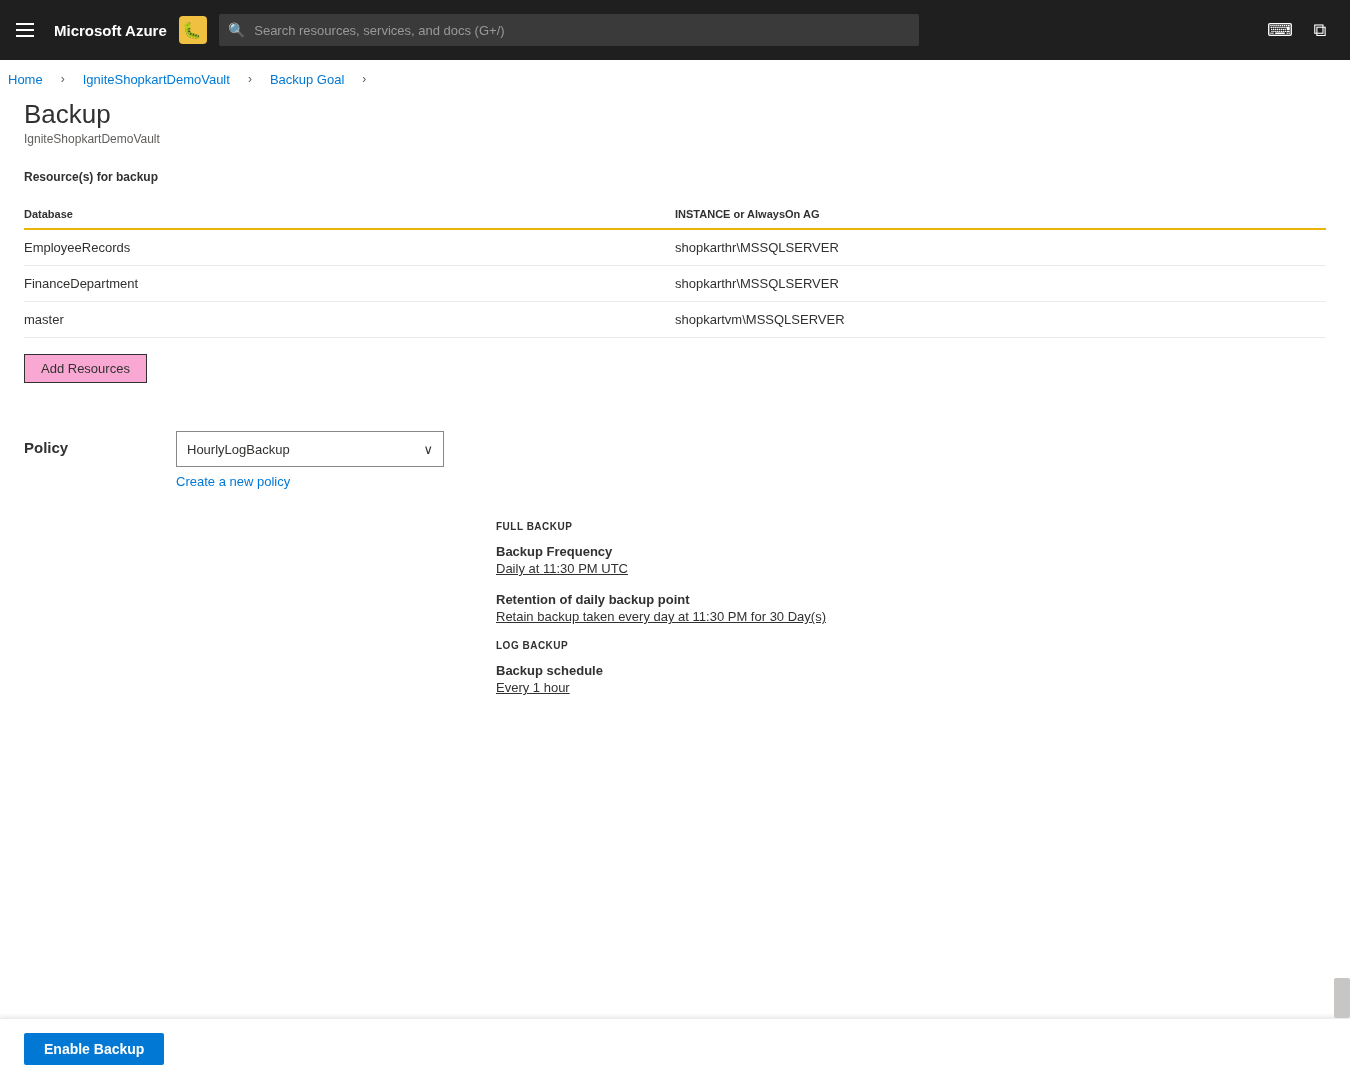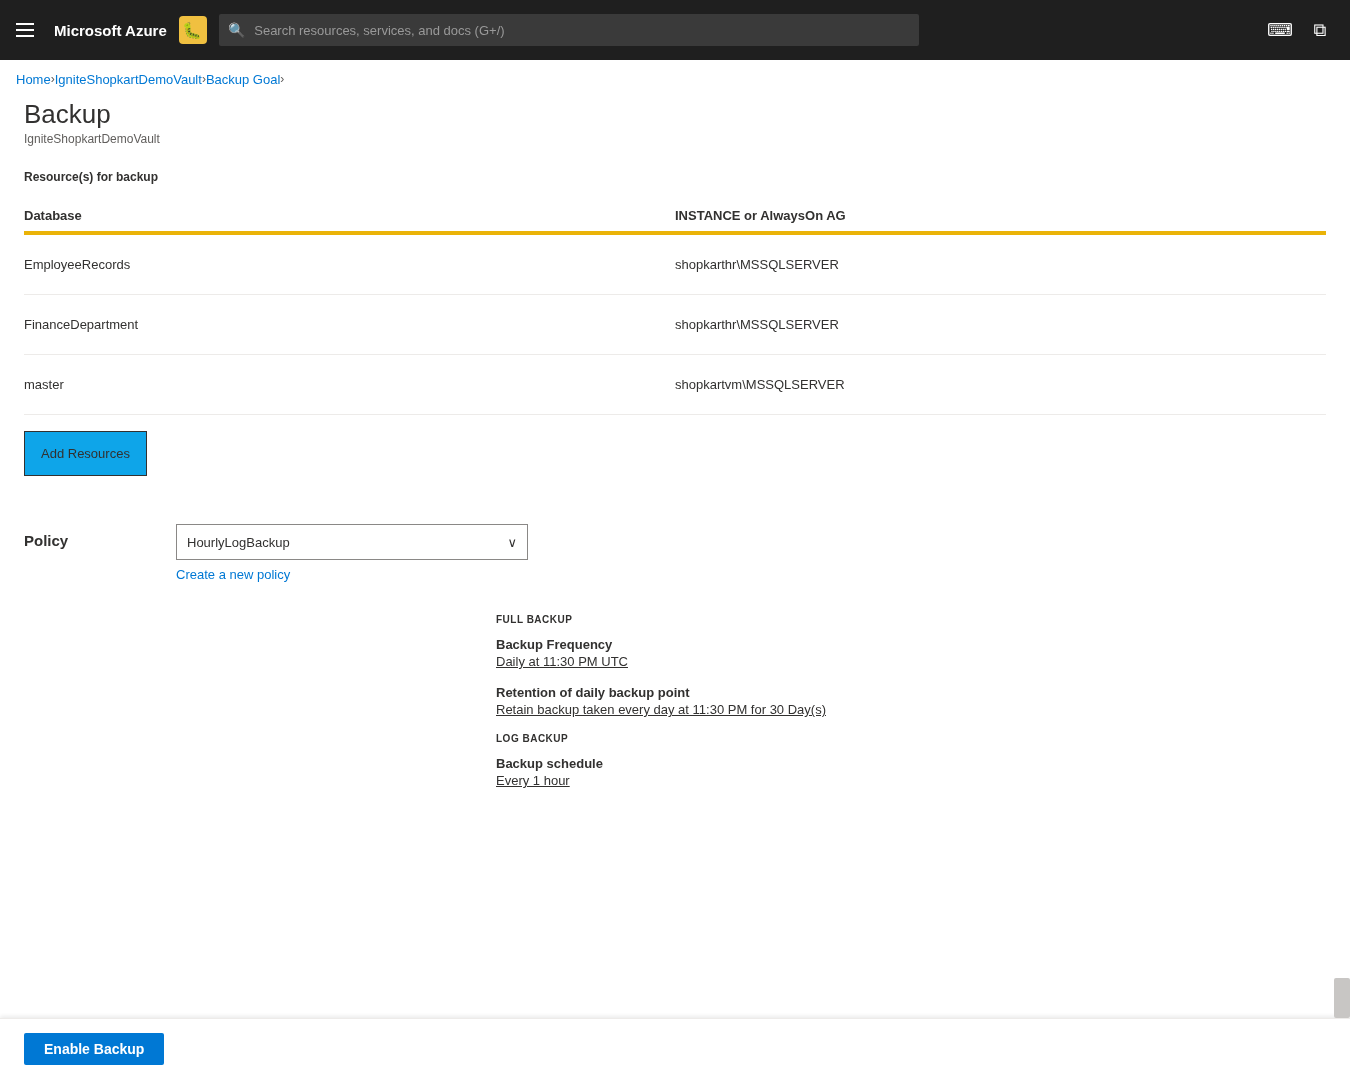--- a/index.html
+++ b/index.html
@@ -79,24 +79,24 @@
       width: 36px;
       height: 36px;
       display: flex;
       align-items: center;
       justify-content: center;
       font-size: 18px;
     }
 
     
     .breadcrumb {
-      padding: 12px 16px 8px;
+      padding: 12px 8px 8px;
       display: flex;
       align-items: flex-start;
-      gap: 0;
+      gap: 18px;
       font-size: 13px;
     }
     .breadcrumb a {
       color: #0078d4;
       text-decoration: none;
     }
     .breadcrumb-sep { color: #605e5c; font-size: 12px; }
 
     
     .main-content {
@@ -119,44 +119,44 @@
       font-size: 12px;
       font-weight: 600;
       margin-bottom: 16px;
     }
     .resources-table {
       width: 100%;
       border-collapse: collapse;
       margin-bottom: 16px;
     }
     .resources-table th {
-      font-size: 13px;
+      font-size: 11px;
       font-weight: 600;
       text-align: left;
       padding: 8px 0;
-      border-bottom: 4px solid #eab308;
+      border-bottom: 2px solid #eab308;
       color: #323130;
     }
     .resources-table td {
       font-size: 13px;
-      padding: 22px 0;
+      padding: 10px 0;
       border-bottom: 1px solid #edebe9;
       color: #323130;
     }
     .resources-table th:first-child,
     .resources-table td:first-child {
       width: 50%;
     }
 
     
     .add-resources-btn {
       border: 1px solid #323130;
-      background: #0ea5e9;
-      color: #323130;
-      padding: 14px 16px;
+      background: #f9a8d4;
+      color: #323130;
+      padding: 6px 16px;
       font-size: 13px;
       cursor: pointer;
       margin-bottom: 32px;
     }
 
     
     .policy-section {
       margin-top: 16px;
     }
     .policy-row {
@@ -170,21 +170,21 @@
       min-width: 120px;
       padding-top: 8px;
     }
     .policy-right {
       flex: 1;
     }
     .policy-dropdown {
       display: flex;
       align-items: center;
       border: 1px solid #8a8886;
-      width: 352px;
+      width: 268px;
       height: 36px;
       padding: 0 10px;
       background: #fff;
       cursor: pointer;
       justify-content: space-between;
       margin-bottom: 6px;
     }
     .policy-dropdown span { font-size: 13px; }
     .dropdown-arrow { font-size: 12px; color: #323130; }
     .create-policy-link {

